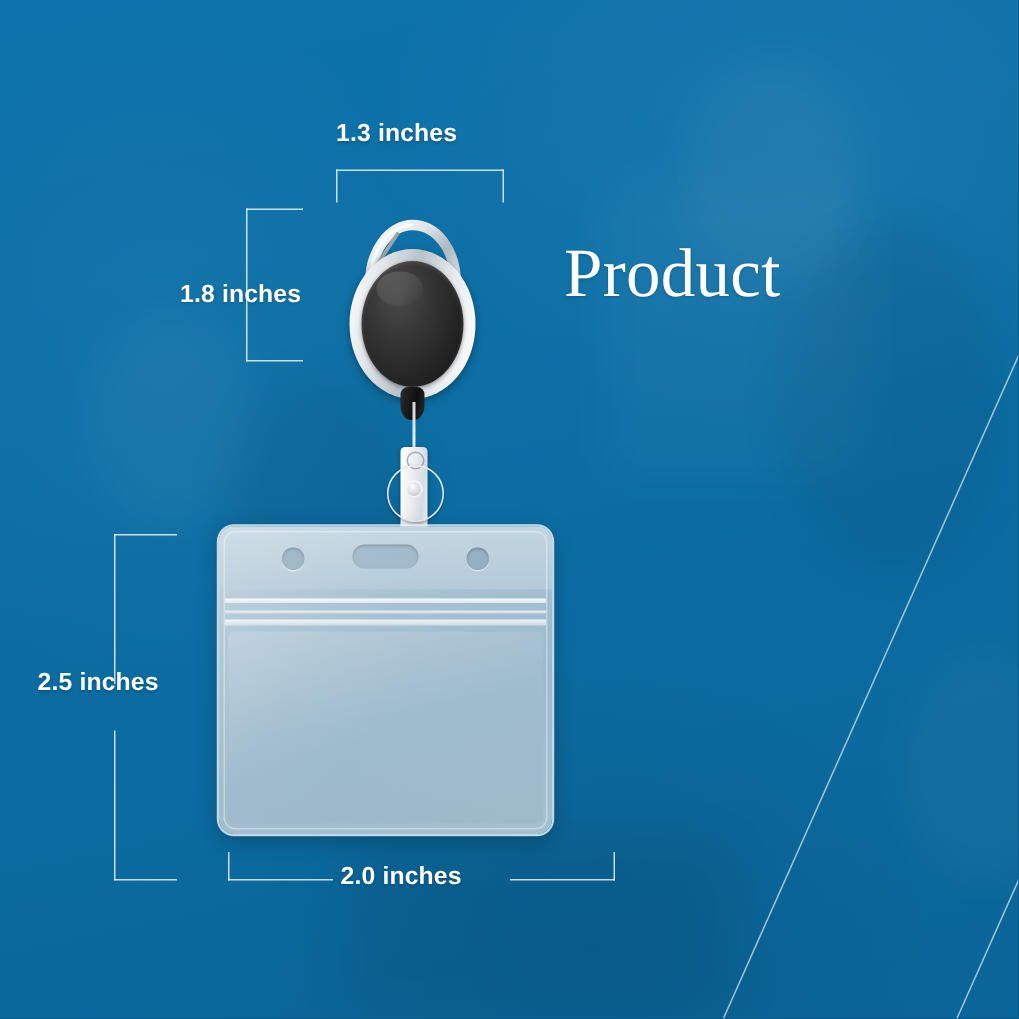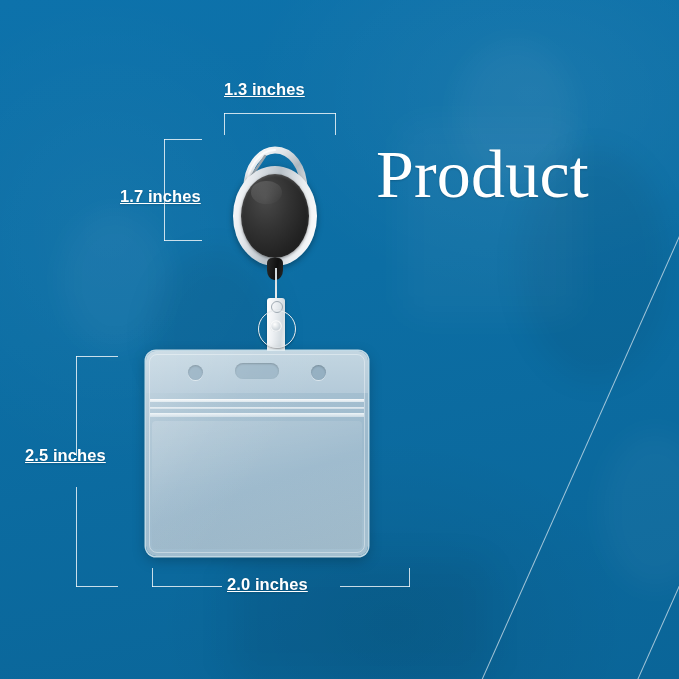--- a/index.html
+++ b/index.html
@@ -52,41 +52,40 @@
     position: absolute;
     background: rgba(255,255,255,0.62);
     transform-origin: top left;
     width: 1.3px;
   }
 
   
   .title {
     position: absolute;
     left: 376px;
-    top: 136px;
+    top: 156px;
     width: 300px;
     color: #ffffff;
     font-family: "Liberation Serif", "DejaVu Serif", serif;
-    font-size: 68px;
+    font-size: 46px;
     line-height: 1.12;
     letter-spacing: 0.2px;
     text-shadow: 0 1px 2px rgba(0,0,0,0.18);
   }
   .title .l2 { display: block; }
 
   
   .dim-label {
     position: absolute;
     color: #ffffff;
     font-weight: bold;
     font-size: 16.5px;
     letter-spacing: 0.1px;
     white-space: nowrap;
     text-shadow: 0 1px 2px rgba(0,0,0,0.22);
-    text-decoration: underline;
   }
   #lbl-13 { left: 224px; top: 80px; }
   #lbl-21 { left: 120px; top: 187px; }
   #lbl-25 { left: 25px;  top: 446px; }
   #lbl-35 { left: 227px; top: 575px; }
 
   
   .rule {
     position: absolute;
     background: rgba(255,255,255,0.78);
@@ -284,21 +283,21 @@
     <div class="rule v" style="left:224px; top:113px; height:22px;"></div>
     <div class="rule v" style="left:335px; top:113px; height:22px;"></div>
   </div>
   <div class="dim-label" id="lbl-13">1.3 inches</div>
 
   <div>
     <div class="rule v" style="left:164px; top:139px; height:102px;"></div>
     <div class="rule h" style="left:164px; top:139px; width:38px;"></div>
     <div class="rule h" style="left:164px; top:240px; width:38px;"></div>
   </div>
-  <div class="dim-label" id="lbl-21">1.7 inches</div>
+  <div class="dim-label" id="lbl-21">1.8 inches</div>
 
   <div>
     <div class="rule v" style="left:76px; top:356px; height:100px;"></div>
     <div class="rule v" style="left:76px; top:487px; height:100px;"></div>
     <div class="rule h" style="left:76px; top:356px; width:42px;"></div>
     <div class="rule h" style="left:76px; top:586px; width:42px;"></div>
   </div>
   <div class="dim-label" id="lbl-25">2.5 inches</div>
 
   <div>

